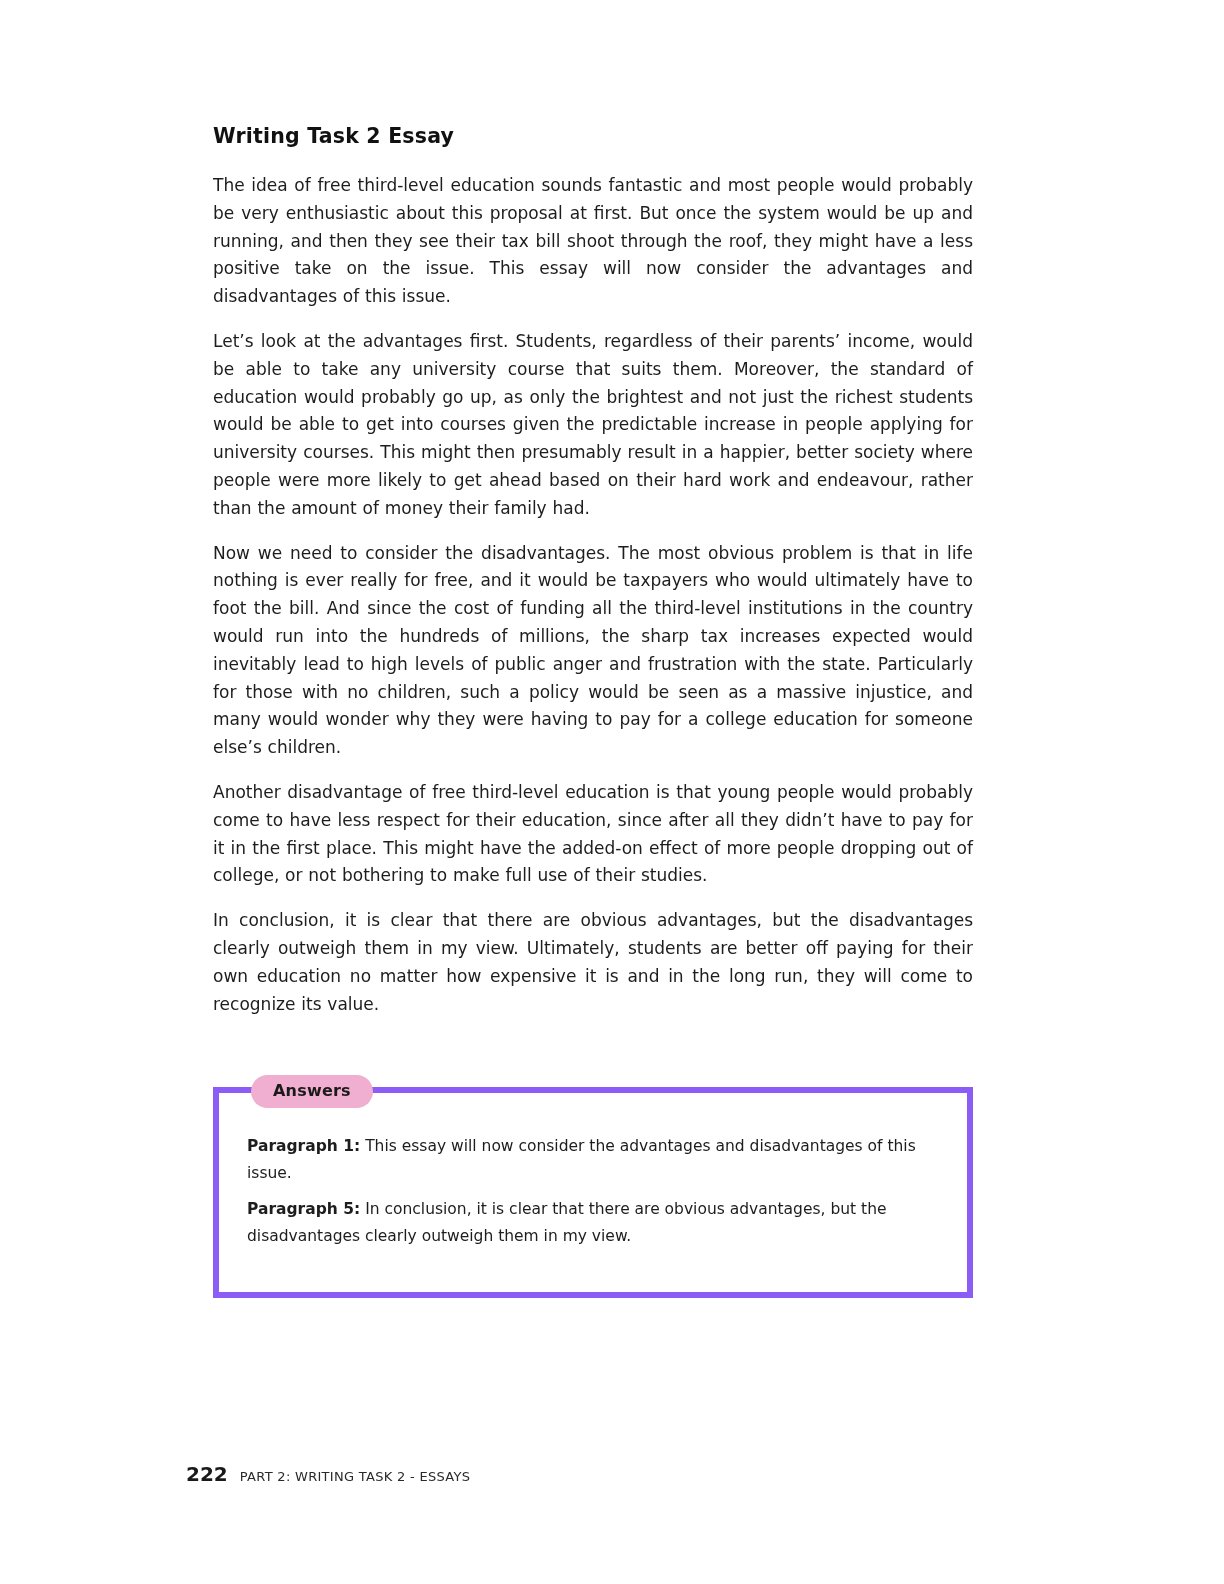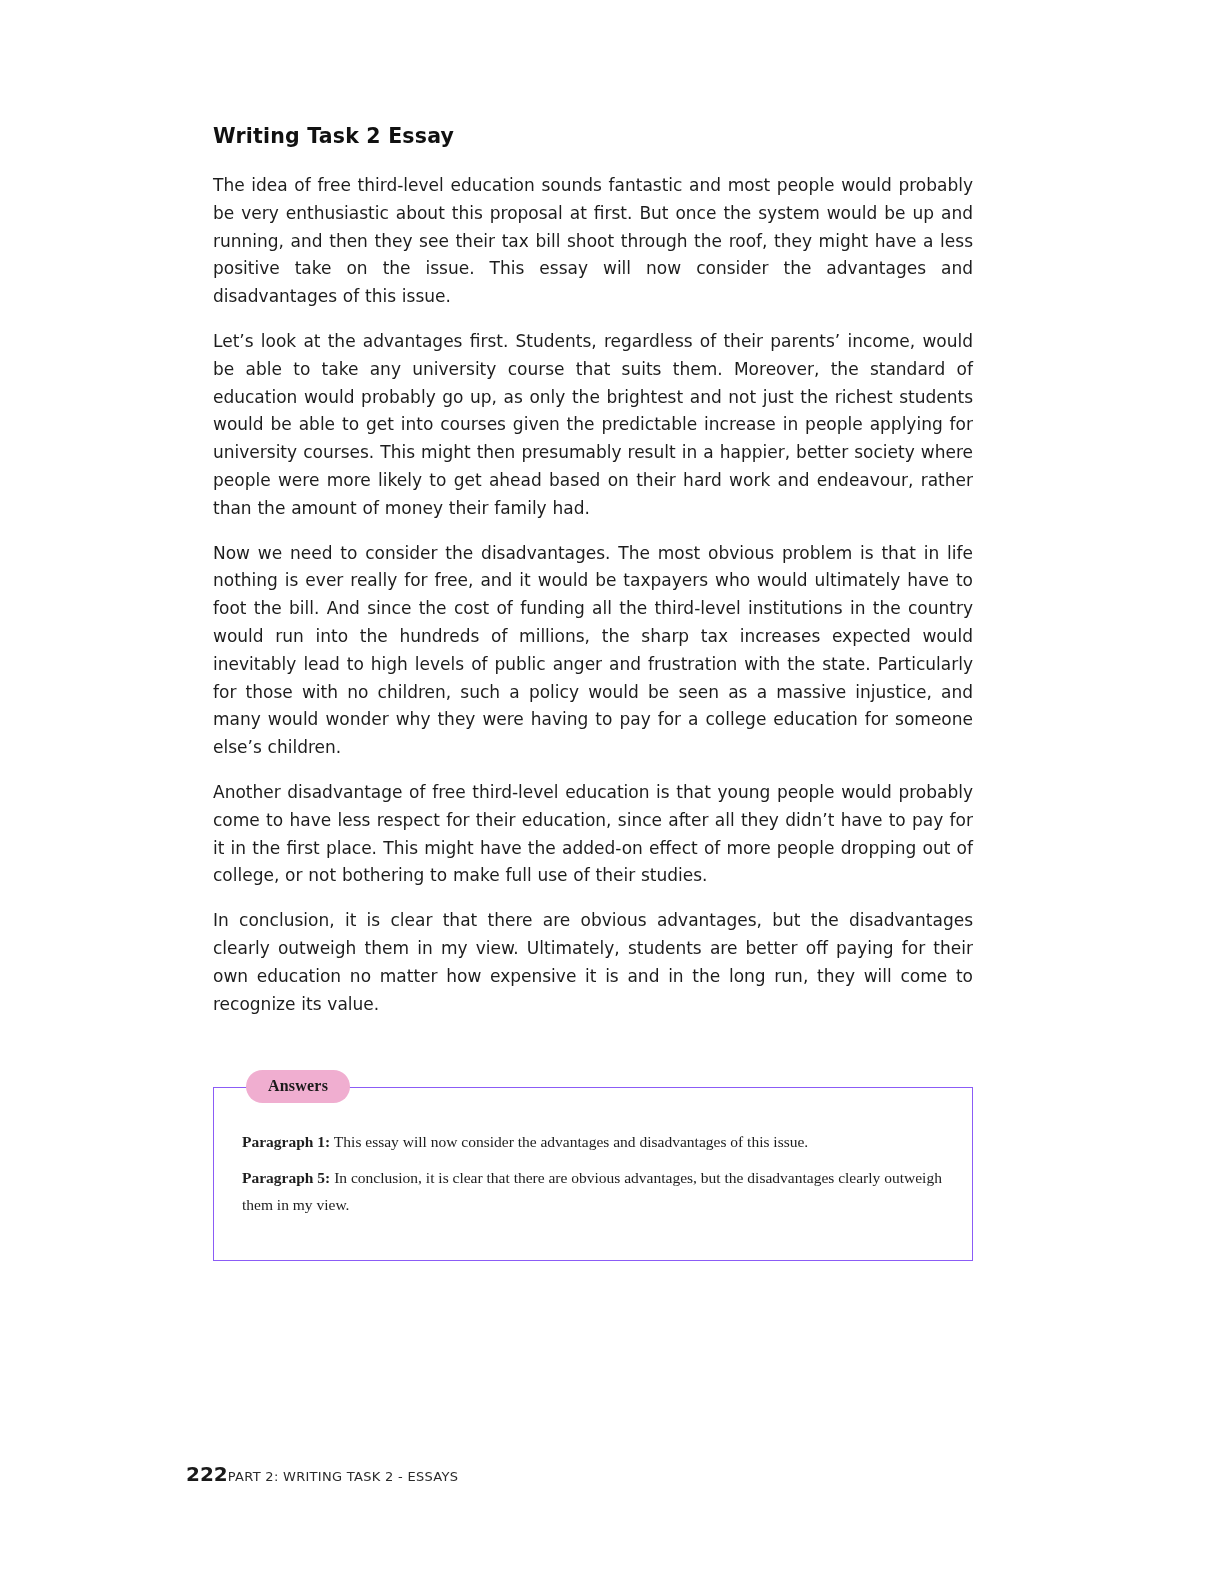--- a/index.html
+++ b/index.html
@@ -46,26 +46,25 @@
   .para:last-child { margin-bottom: 0; }
 
   
   .answers-wrap {
     position: absolute;
     left: 213px;
     top: 1087px;
     width: 760px;
   }
   .answers-box {
-    border: 1px solid #8b5cf6;
+    border: 6px solid #8b5cf6;
     box-sizing: border-box;
     width: 760px;
     padding: 40px 28px 30px 28px;
     position: relative;
-    font-family: Liberation Serif, serif;
   }
   .answers-tab {
     position: absolute;
     left: 32px;
     top: -18px;
     background: #f0aed0;
     color: #1a1a1a;
     font-size: 16px;
     font-weight: bold;
     padding: 8px 22px 9px 22px;
@@ -85,20 +84,21 @@
     text-align: right;
   }
 
   
   .footer {
     position: absolute;
     left: 186px;
     top: 1462px;
     display: flex;
     align-items: baseline;
+    gap: 12px;
   }
   .footer-page {
     font-size: 20px;
     font-weight: bold;
     color: #1a1a1a;
   }
   .footer-text {
     font-size: 13px;
     color: #2a2a2a;
     letter-spacing: 0.3px;

